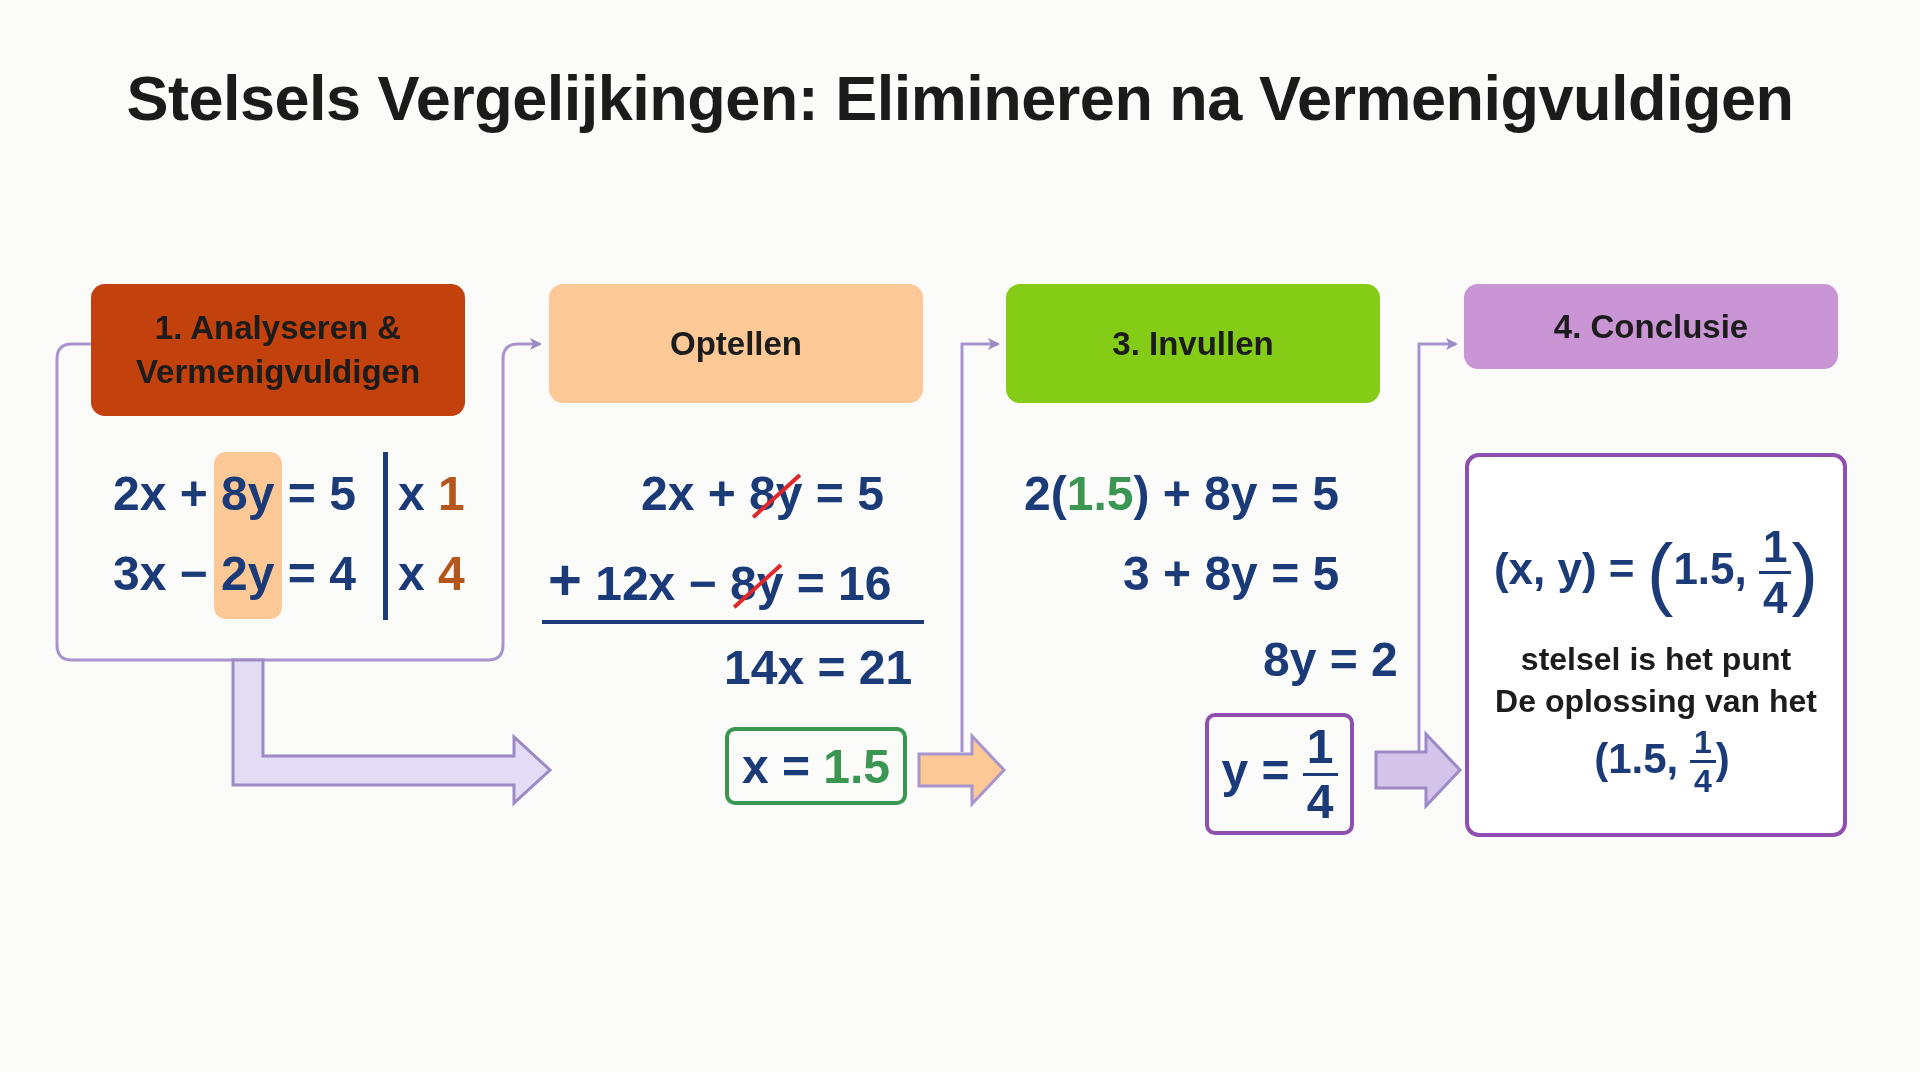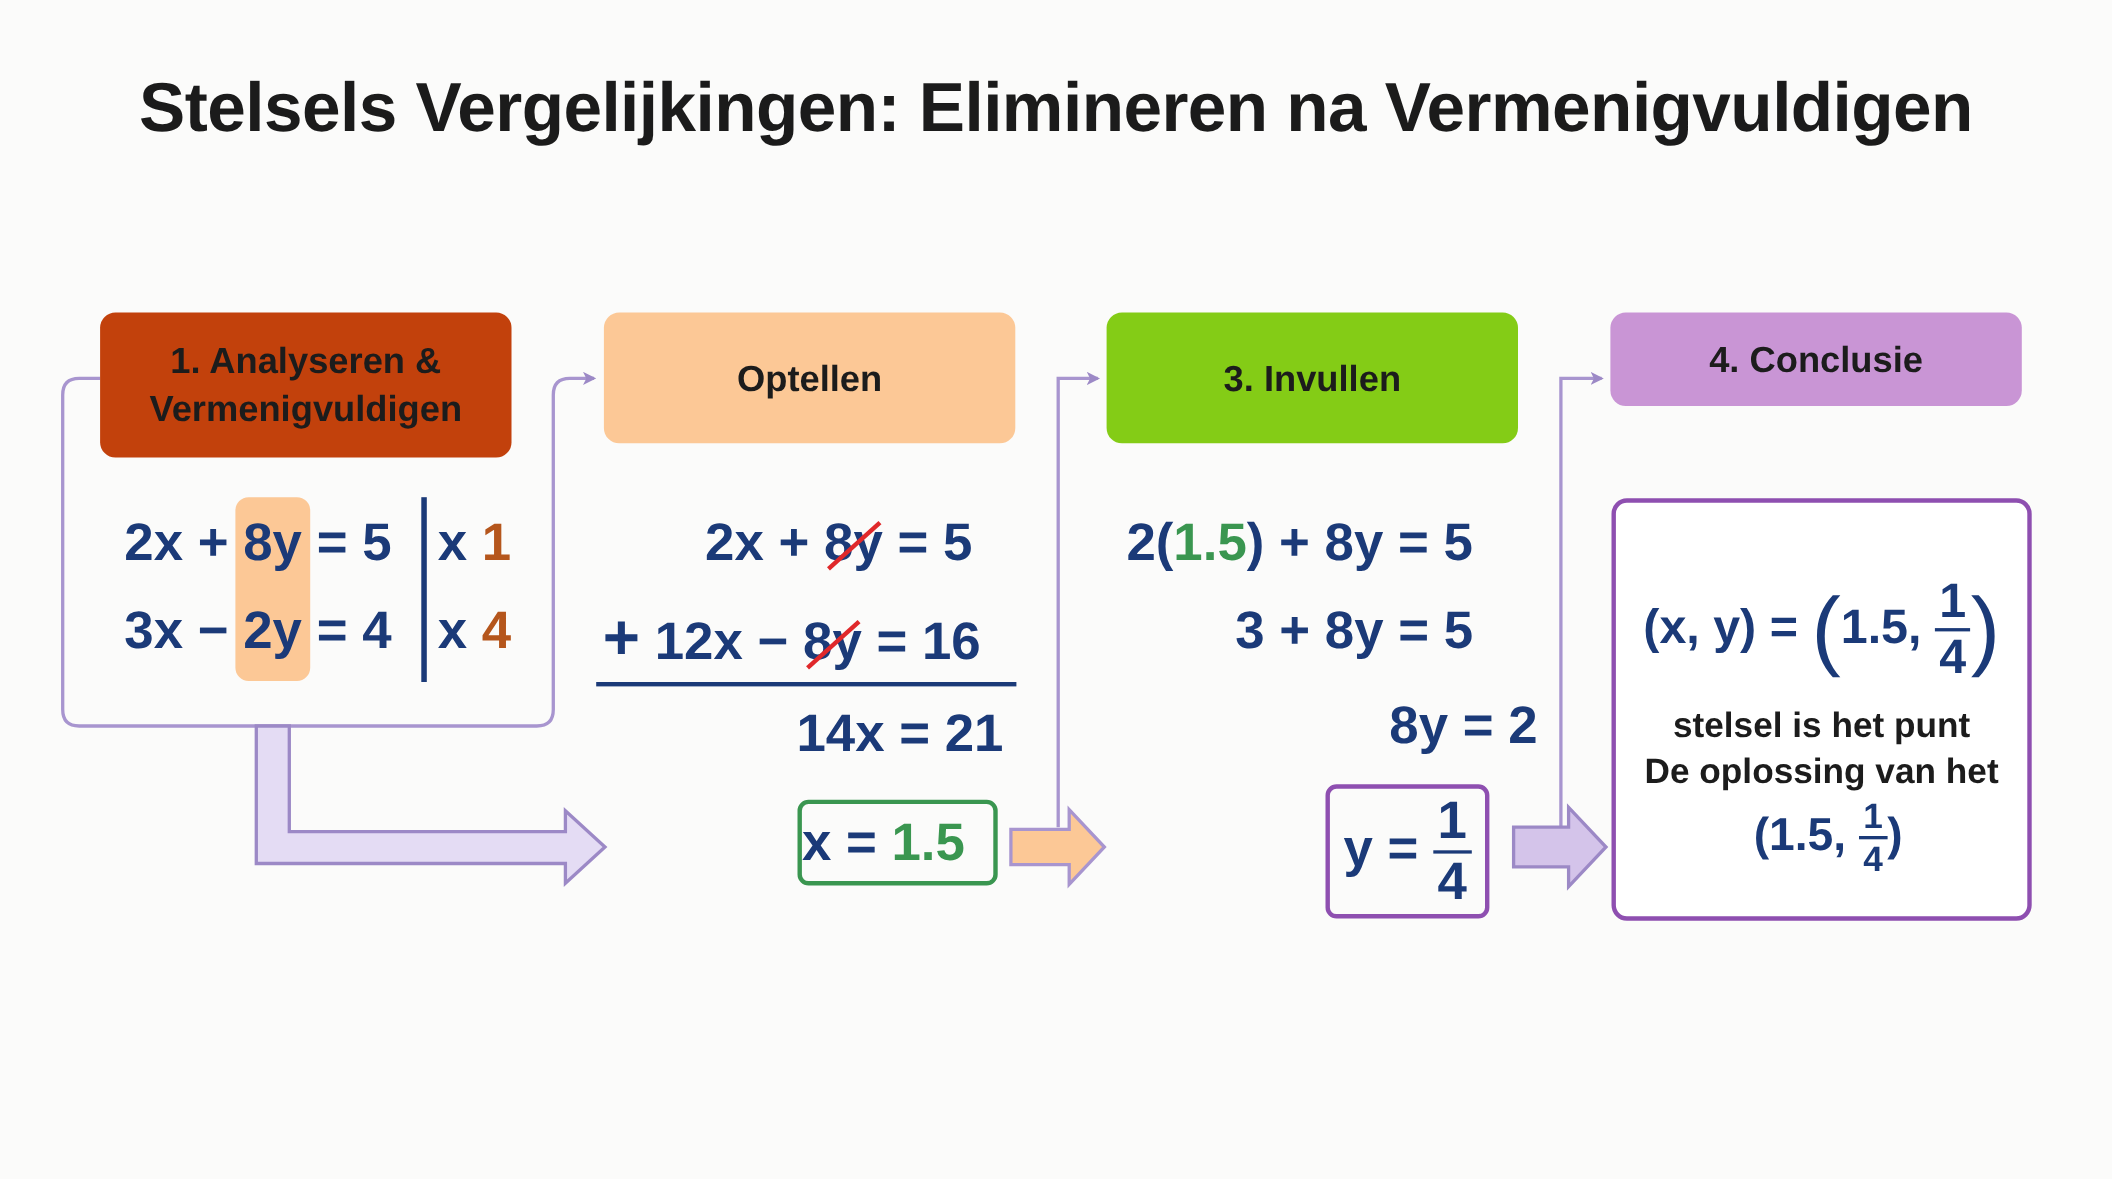--- a/index.html
+++ b/index.html
@@ -84,21 +84,21 @@
 </div>
 
 <div class="abs eq" style="left:641px;top:466px;">
   <span>2x +</span> <span class="strike">8y</span> <span>= 5</span>
 </div>
 <div class="abs eq" style="left:548px;top:546px;">
   <span style="font-size:58px">+</span>&nbsp;<span>12x −</span> <span class="strike">8y</span> <span>= 16</span>
 </div>
 <div class="abs" style="left:542px;top:620px;width:382px;height:4px;background:#1b3a78;"></div>
 <div class="abs eq" style="left:724px;top:640px;">14x = 21</div>
-<div class="abs" style="left:725px;top:727px;width:174px;height:70px;border:4px solid #3a9650;border-radius:10px;display:flex;align-items:center;">
+<div class="abs" style="left:725px;top:727px;width:174px;height:70px;border:4px solid #3a9650;border-radius:10px;display:flex;align-items:center;justify-content:center;">
   <span class="eq"><span>x =</span> <span class="green">1.5</span></span>
 </div>
 
 <div class="abs eq" style="left:1024px;top:466px;">
   <span>2(</span><span class="green">1.5</span><span>) + 8y = 5</span>
 </div>
 <div class="abs eq" style="left:1123px;top:546px;">3 + 8y = 5</div>
 <div class="abs eq" style="left:1263px;top:632px;">8y = 2</div>
 <div class="abs" style="left:1205px;top:713px;width:141px;height:114px;border:4px solid #8e4fb0;border-radius:10px;display:flex;align-items:center;justify-content:center;">
   <span class="eq"><span>y =</span>

